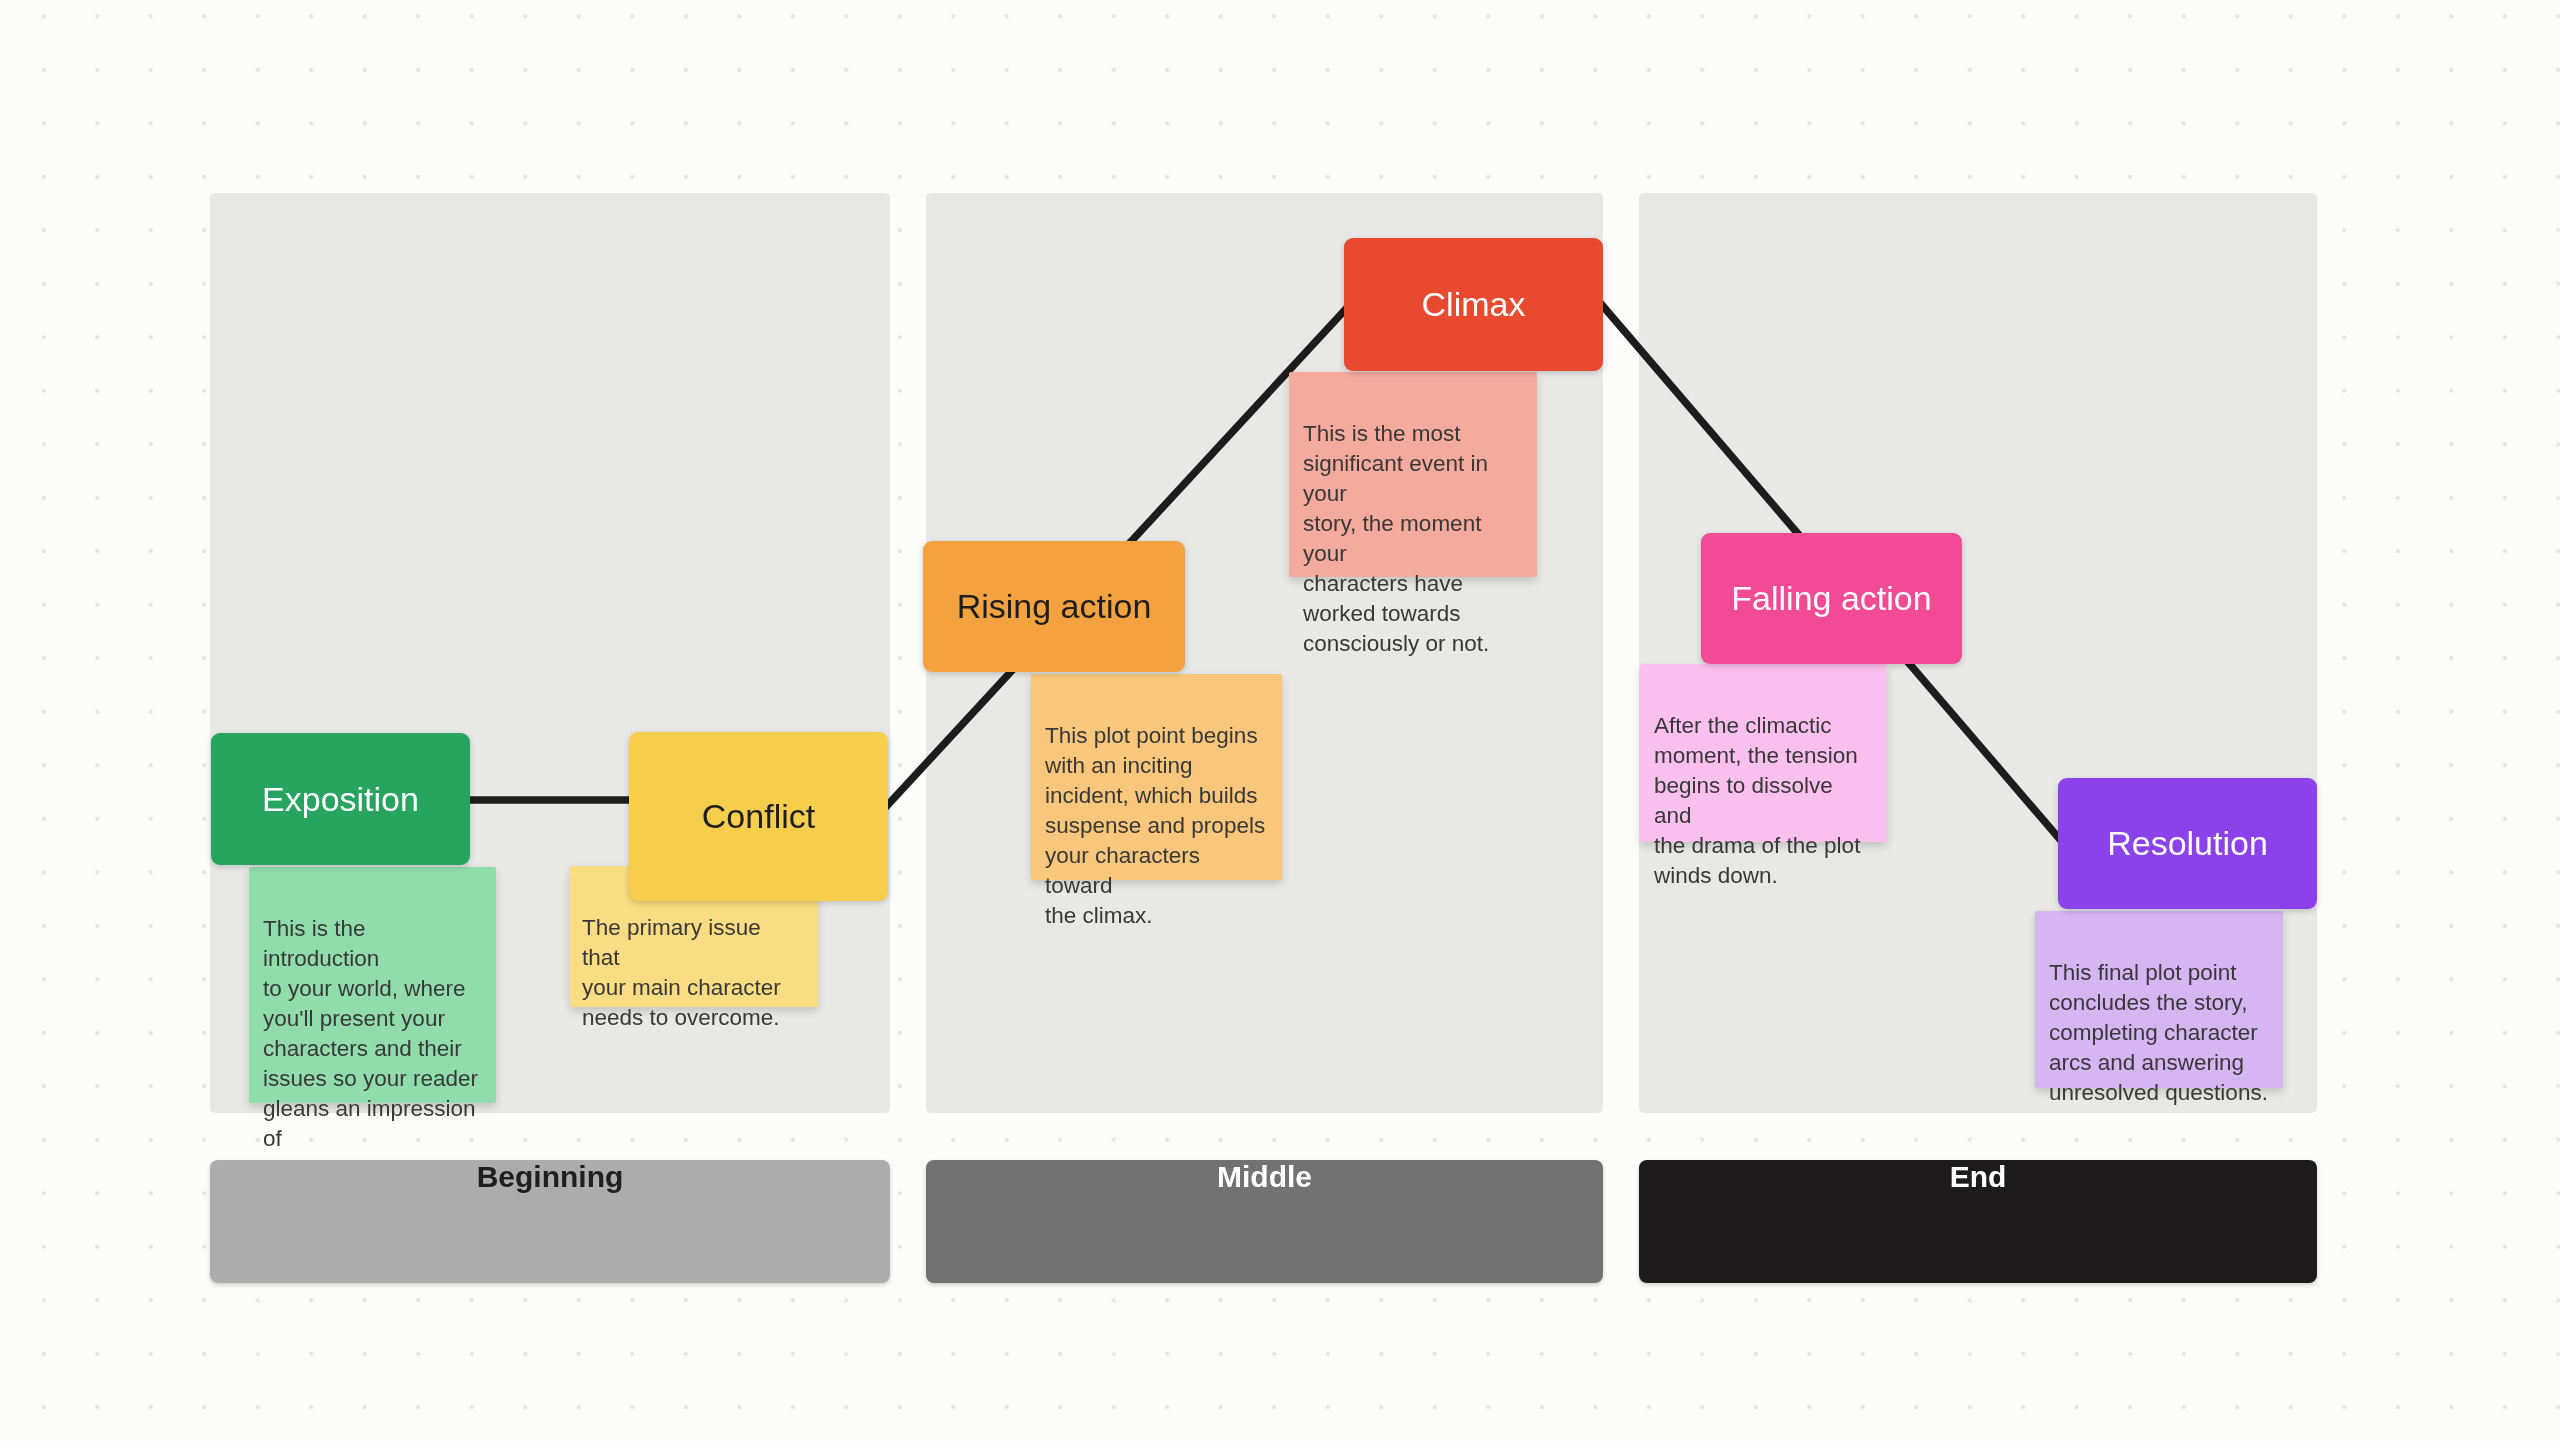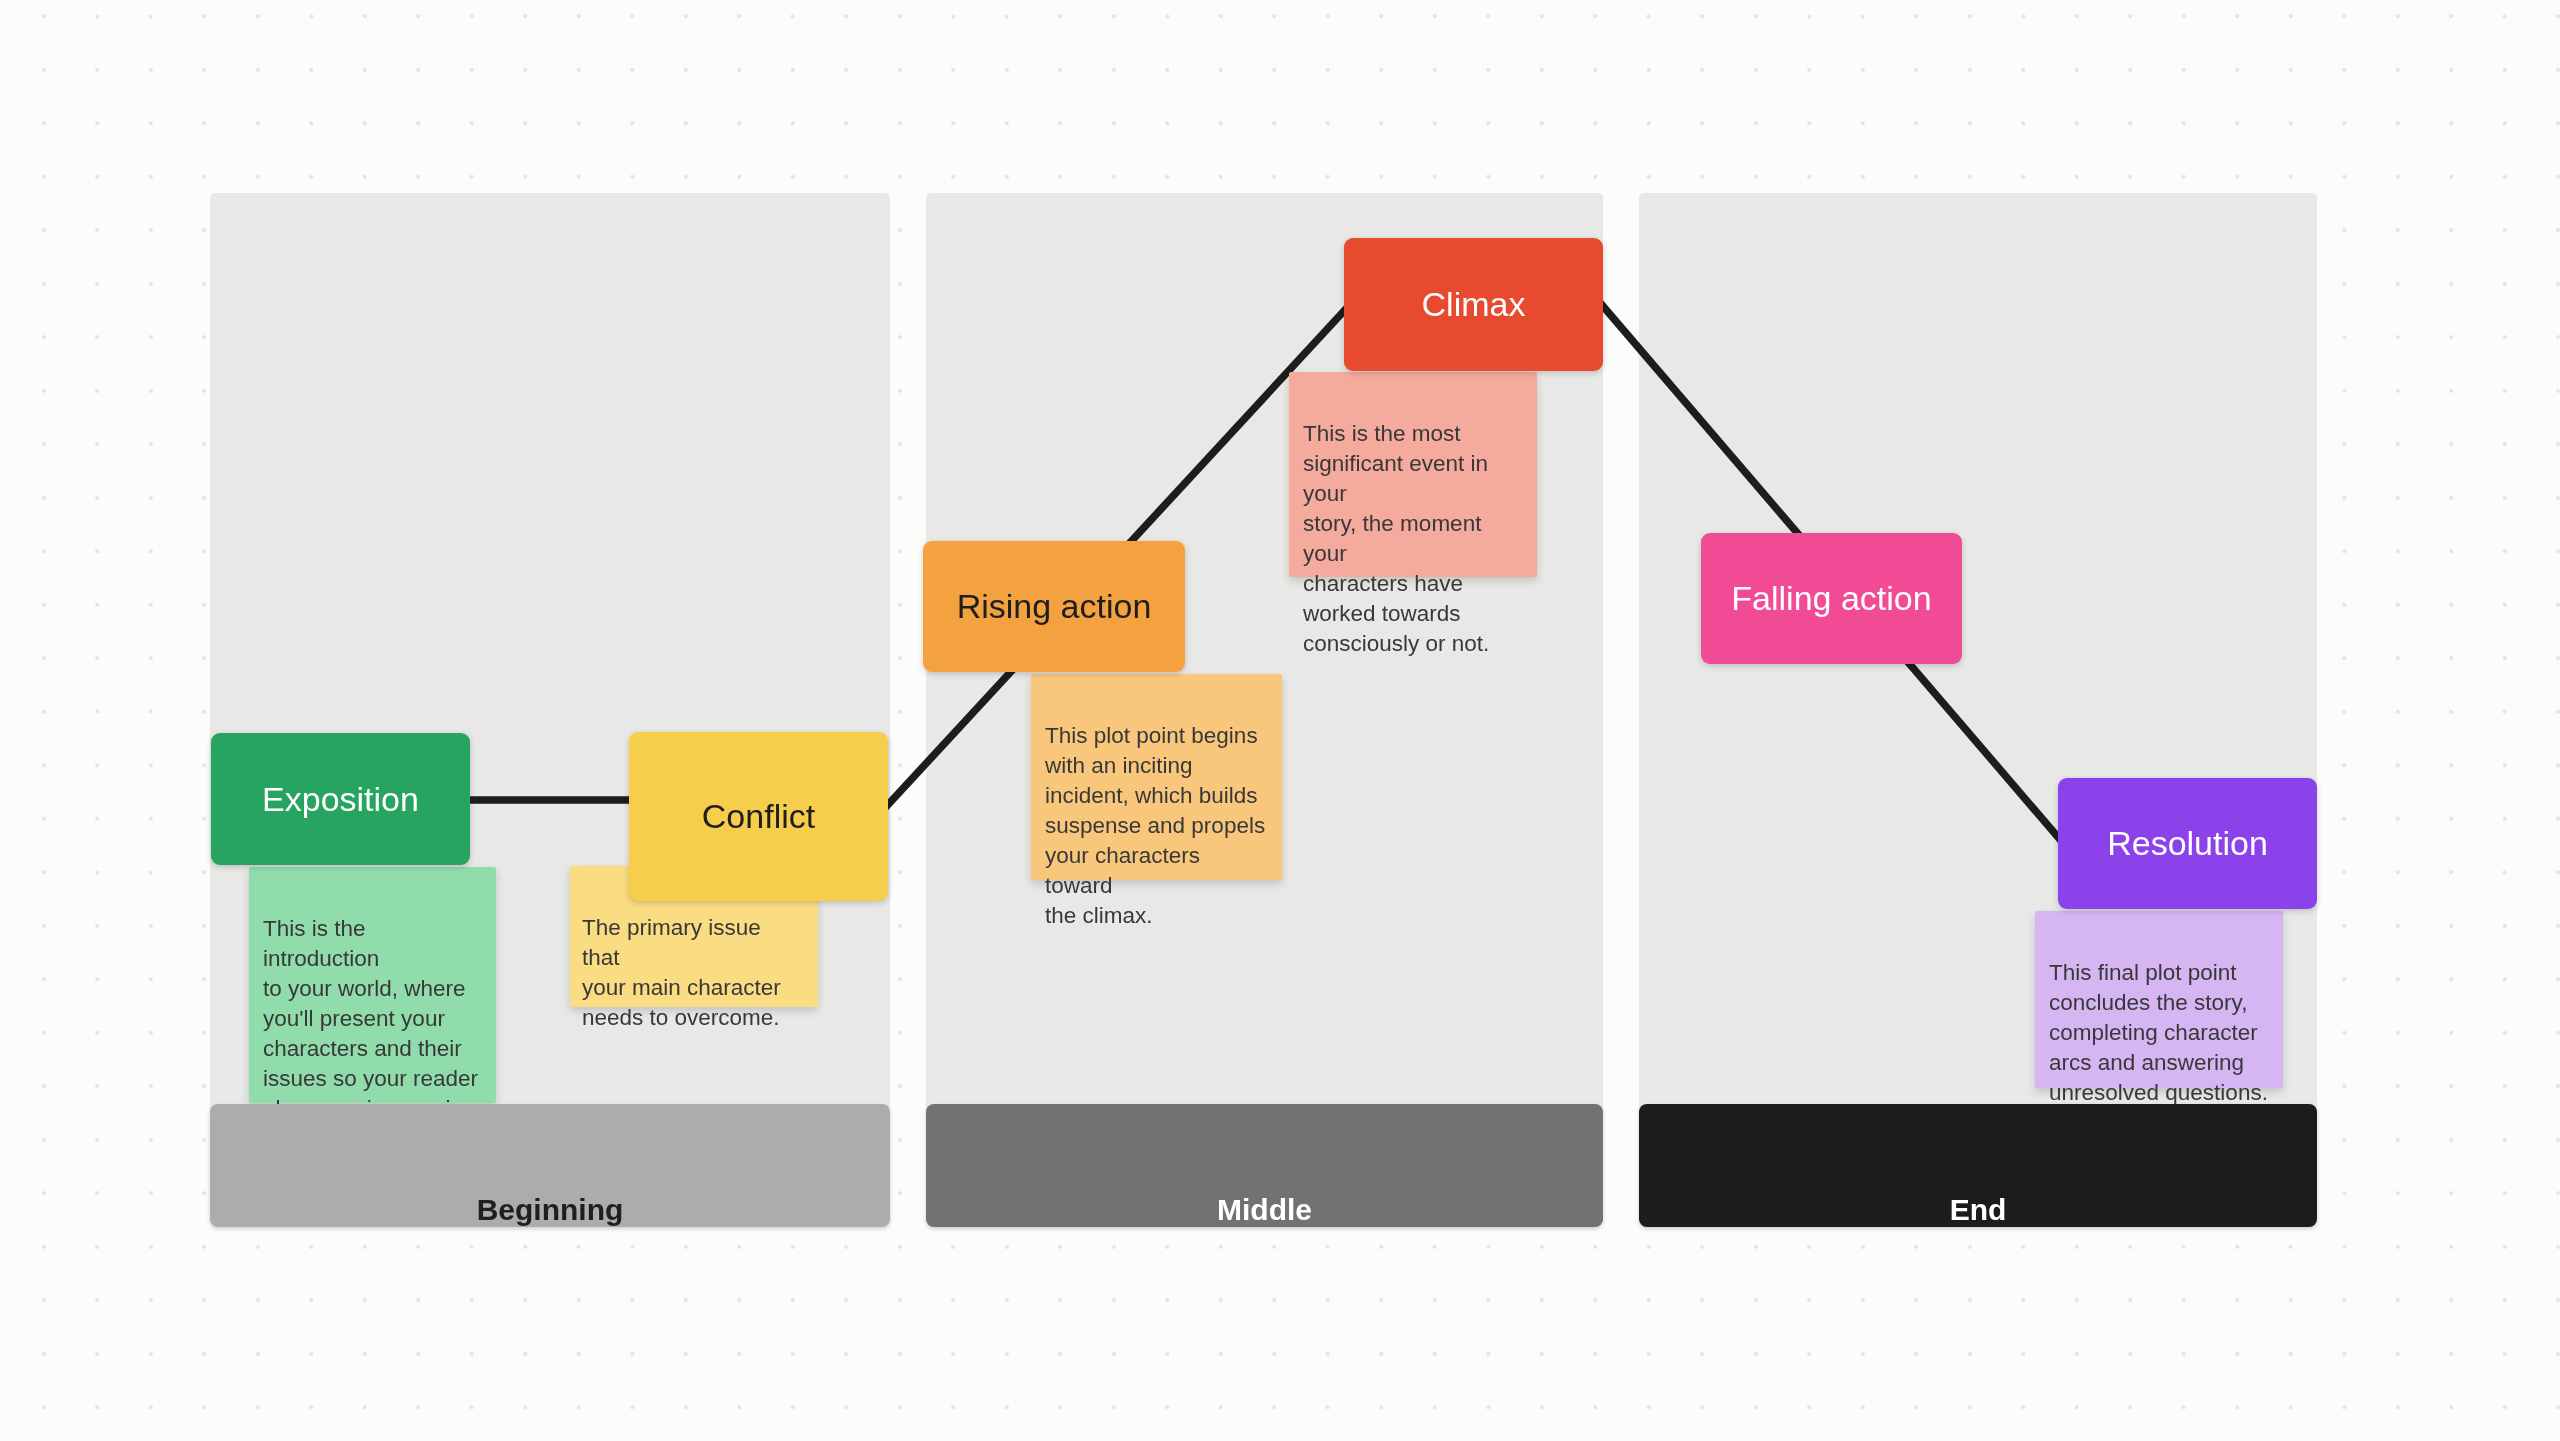--- a/index.html
+++ b/index.html
@@ -56,24 +56,24 @@
     box-shadow:0 2px 6px rgba(0,0,0,0.18);
   }
   #box-exposition{left:211px;top:733px;width:259px;height:132px;}
   #box-conflict{left:629px;top:732px;width:259px;height:169px;}
   #box-rising-action{left:923px;top:541px;width:262px;height:131px;}
   #box-climax{left:1344px;top:238px;width:259px;height:133px;}
   #box-falling-action{left:1701px;top:533px;width:261px;height:131px;}
   #box-resolution{left:2058px;top:778px;width:259px;height:131px;}
 
   .section-bar{
-    position:absolute;top:1104px;height:123px;
+    position:absolute;top:1160px;height:123px;
     background:var(--bar-bg);color:var(--bar-text);
     border-radius:8px;
-    display:flex;align-items:flex-end;justify-content:center;
+    display:flex;align-items:flex-start;justify-content:center;
     font-size:30px;font-weight:700;
     box-shadow:0 2px 4px rgba(0,0,0,0.18);
   }
   #bar-beginning{left:210px;width:680px;}
   #bar-middle{left:926px;width:677px;}
   #bar-end{left:1639px;width:678px;}
 </style>
 </head>
 <body>
 
@@ -112,20 +112,27 @@
 the climax.</span>
   </div>
   <div class="pp-note" id="note-climax" style="--box-bg: #E84A2F; --label-color: #FFFFFF; --note-bg: #F5AA9E;">
     <span>This is the most
 significant event in your
 story, the moment your
 characters have
 worked towards
 consciously or not.</span>
   </div>
+  <div class="pp-note" id="note-falling-action" style="--box-bg: #F14B96; --label-color: #FFFFFF; --note-bg: #FBC0EE;">
+    <span>After the climactic
+moment, the tension
+begins to dissolve and
+the drama of the plot
+winds down.</span>
+  </div>
   <div class="pp-note" id="note-resolution" style="--box-bg: #8C42EB; --label-color: #FFFFFF; --note-bg: #D6B5F3;">
     <span>This final plot point
 concludes the story,
 completing character
 arcs and answering
 unresolved questions.</span>
   </div>
 
   <div class="pp-box" id="box-exposition" style="--box-bg: #27A45F; --label-color: #FFFFFF; --note-bg: #90DDAB;">
     <span>Exposition</span>

